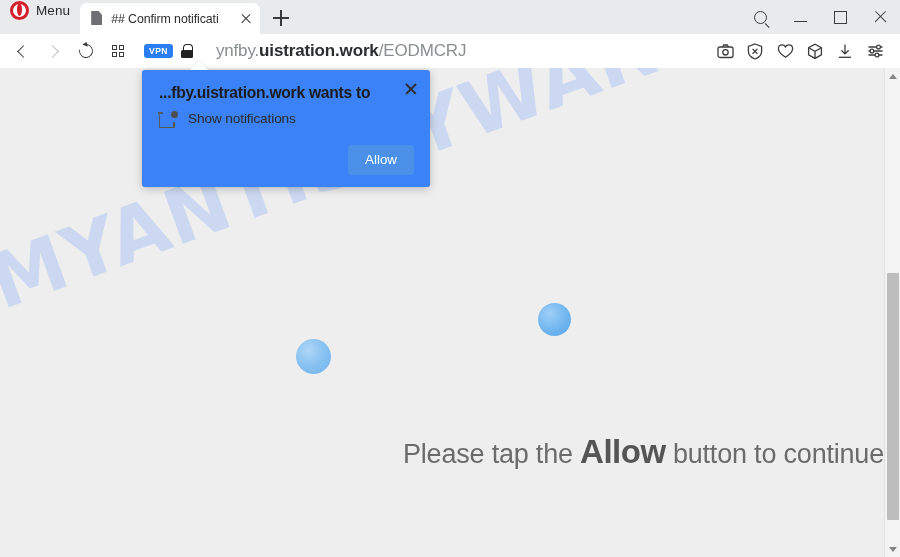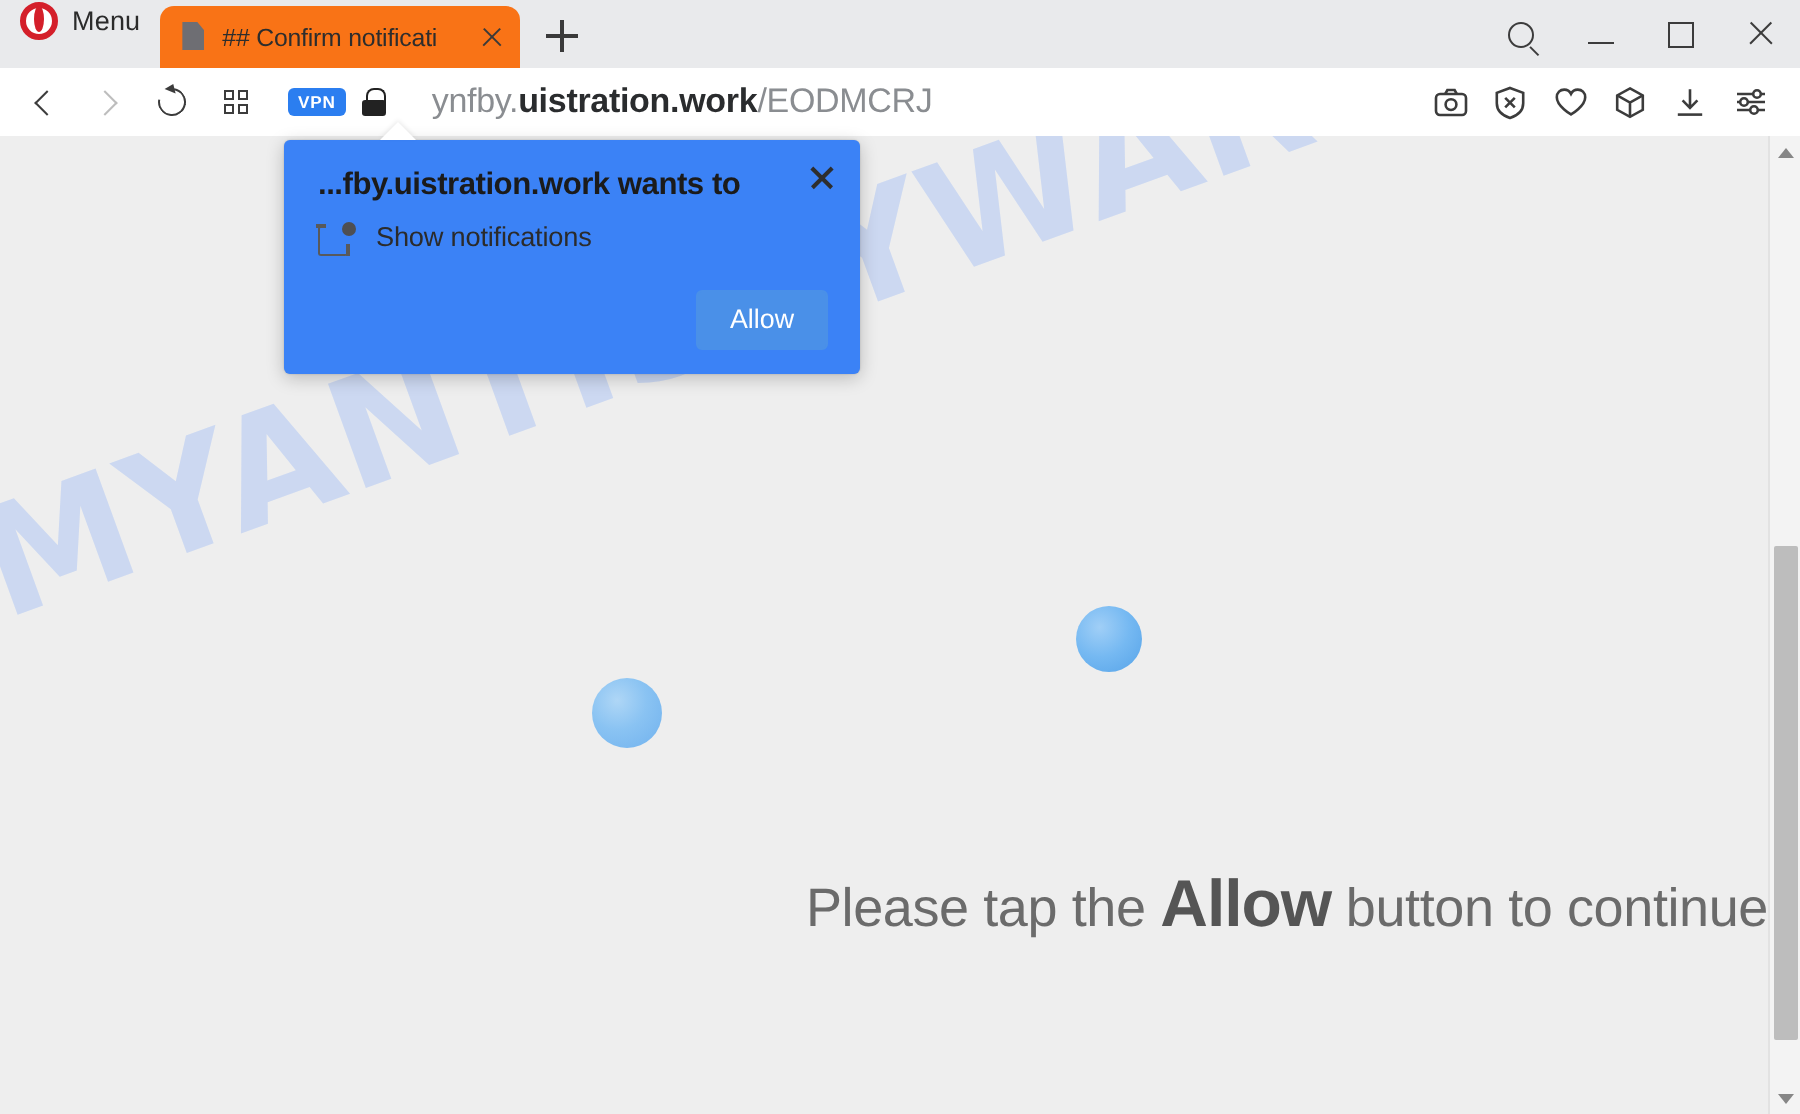--- a/index.html
+++ b/index.html
@@ -59,21 +59,21 @@
     letter-spacing: 0.1px;
   }
 
   .tab {
     position: relative;
     display: flex;
     align-items: center;
     height: 31px;
     width: 180px;
     margin-left: 1px;
-    background: #f97316;
+    background: #ffffff;
     border-radius: 7px 7px 0 0;
     padding: 0 4px 0 11px;
     gap: 7px;
     cursor: pointer;
   }
   .tab-favicon {
     flex: 0 0 auto;
     width: 13px; height: 15px;
     position: relative;
   }

